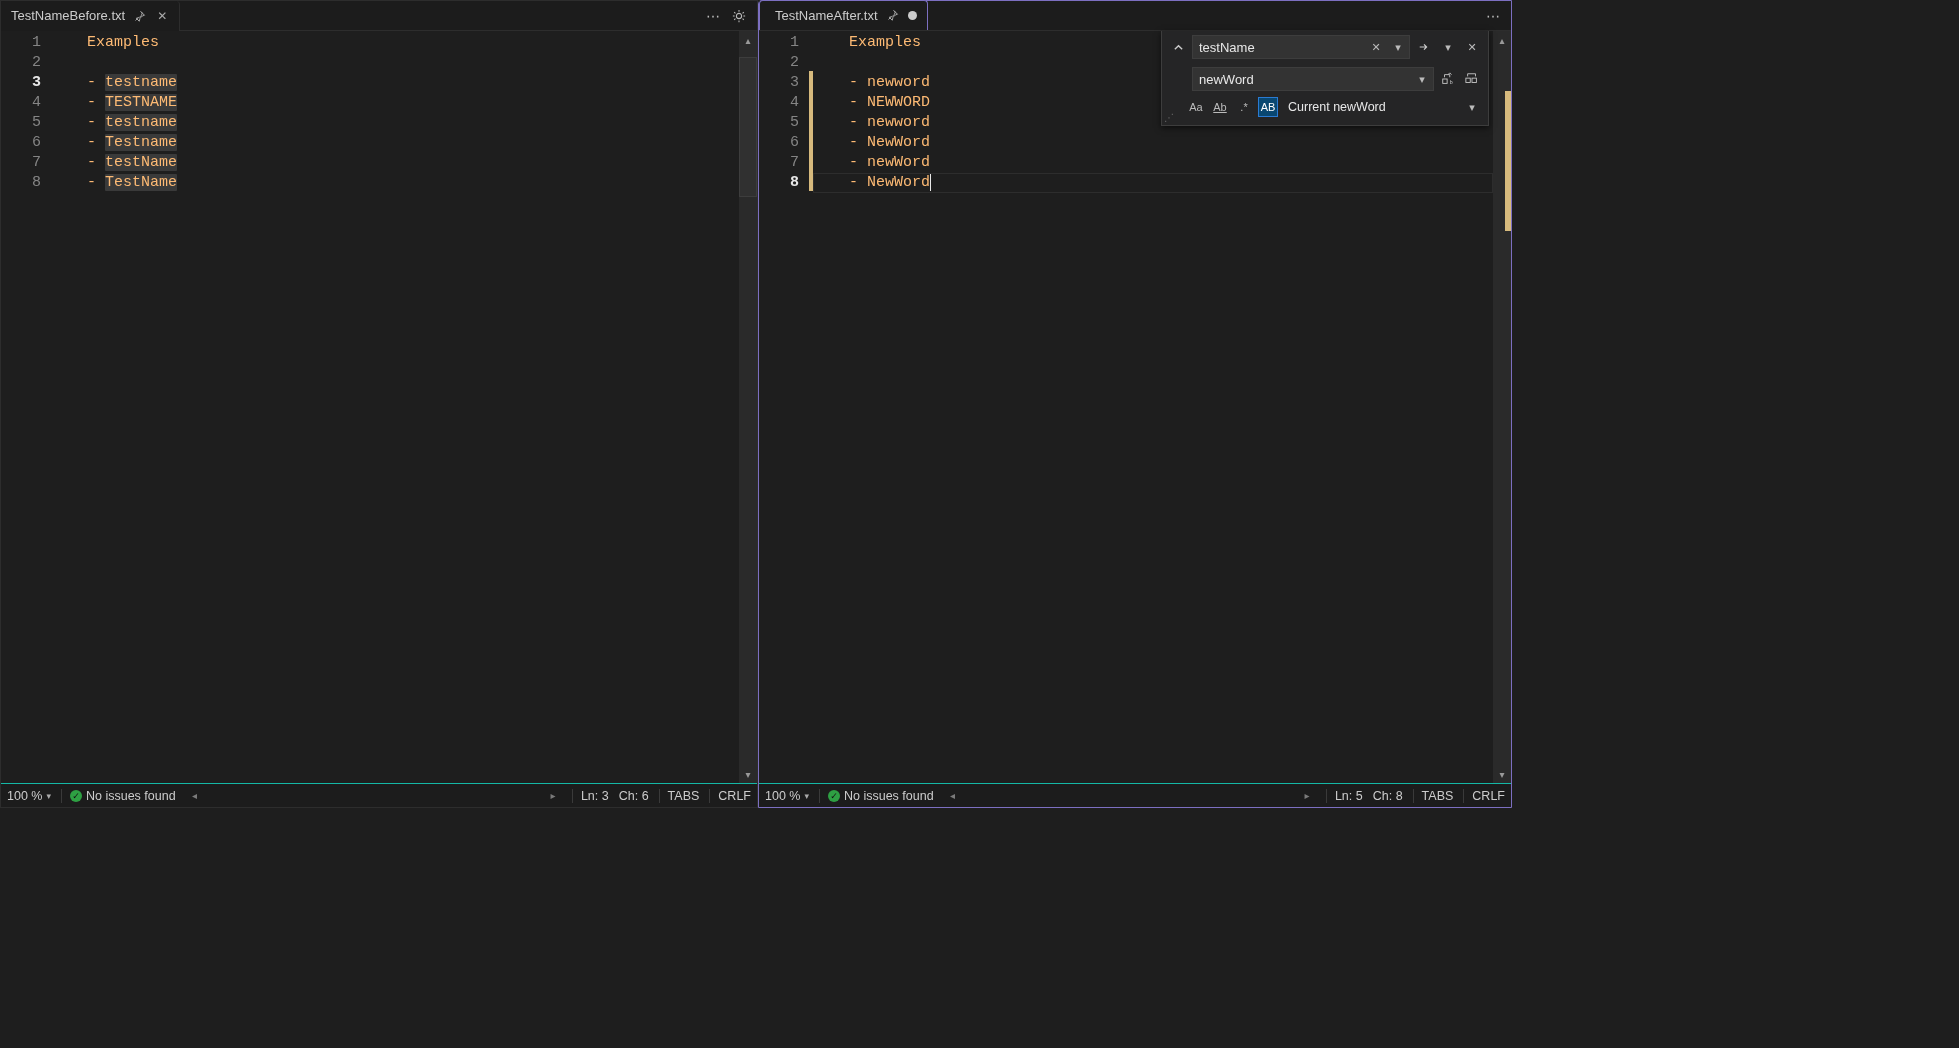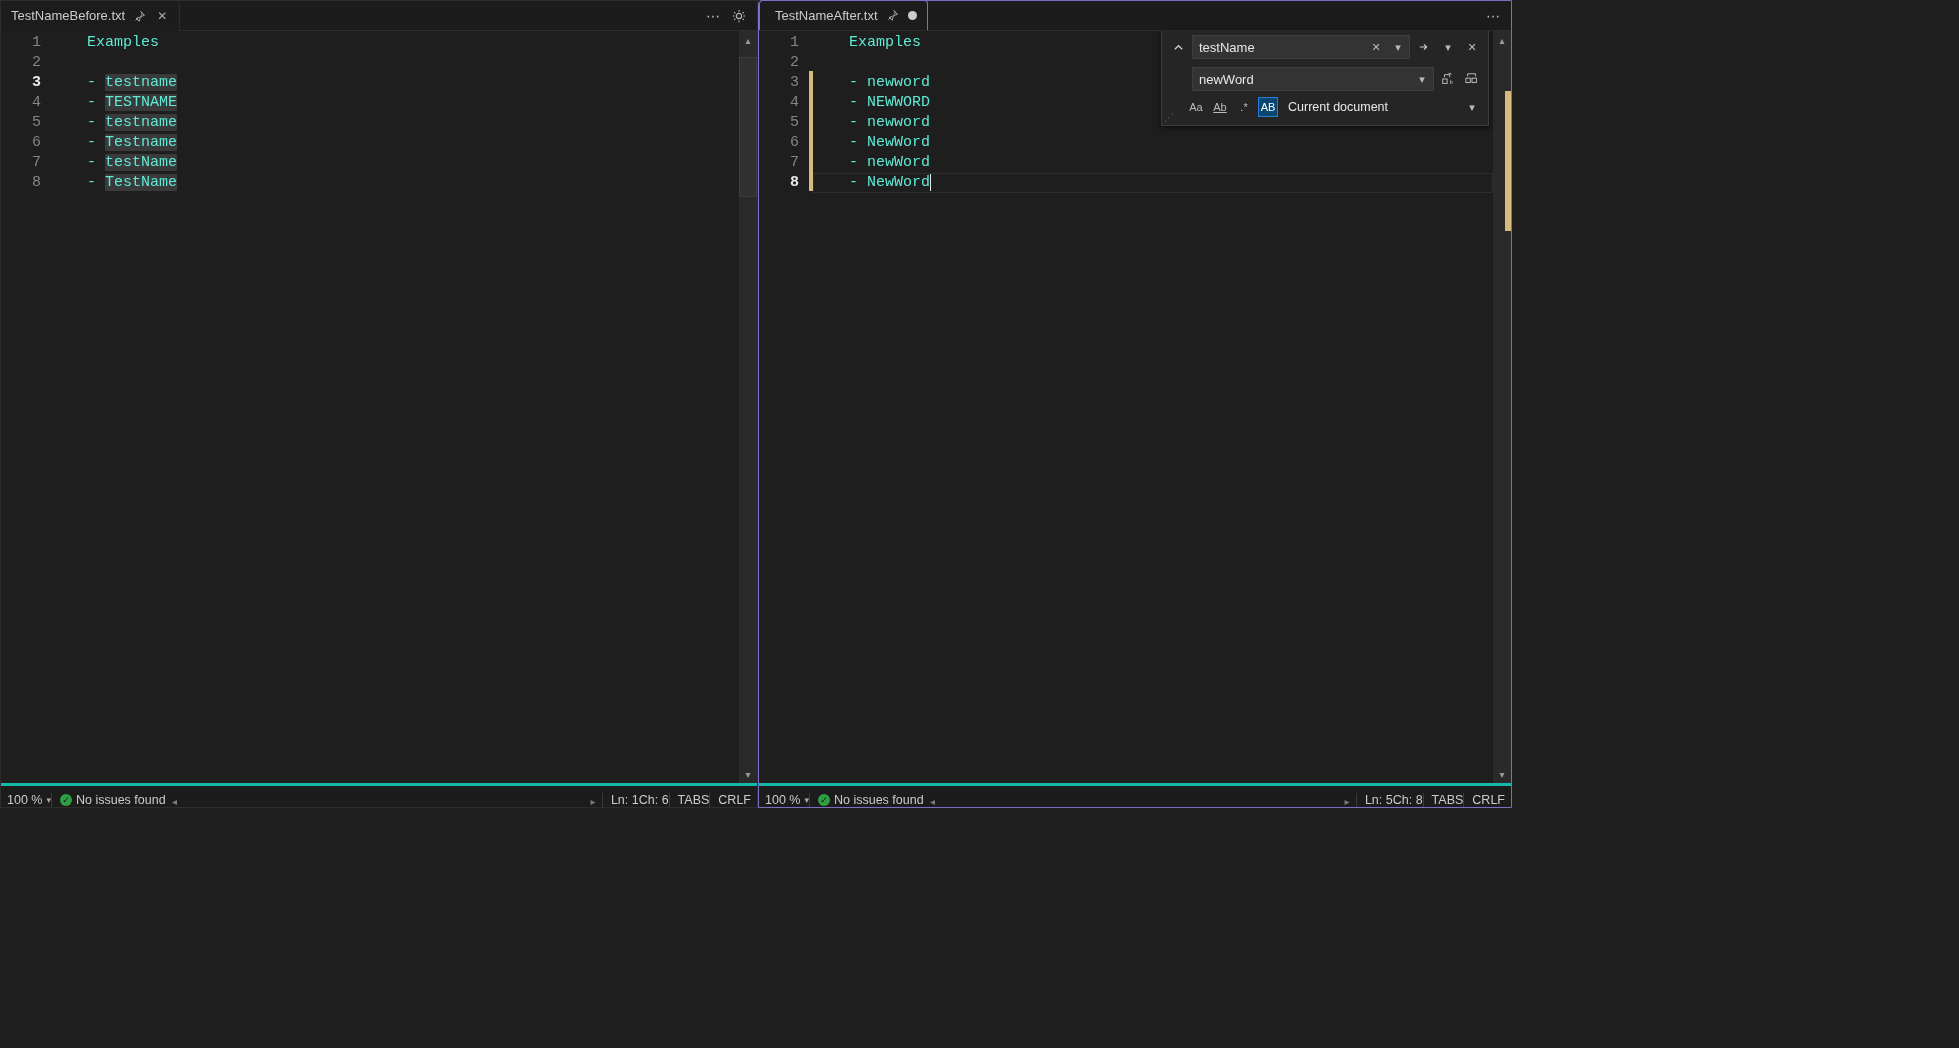--- a/index.html
+++ b/index.html
@@ -22,35 +22,35 @@
   .tabbar-icon { width: 20px; height: 20px; display: inline-flex; align-items: center; justify-content: center; color: #bbbbbb; font-size: 14px; }
 
   
   .editor-wrap { display: flex; flex: 1; position: relative; background: #1e1e1e; }
   .gutter { width: 50px; background: #1e1e1e; text-align: right; padding-right: 10px; font-family: Consolas, 'Courier New', monospace; font-size: 15px; color: #858585; padding-top: 2px; }
   .gutter .ln { height: 20px; line-height: 20px; }
   .gutter .ln.current { color: #e8e8e8; font-weight: 600; }
   .changebar { width: 4px; background: transparent; }
   .changebar .mark { height: 20px; }
   .changebar .mark.changed { background: #d7ba7d; }
-  .code { flex: 1; font-family: Consolas, 'Courier New', monospace; font-size: 15px; color: #5eead4; padding-top: 2px; position: relative; }
+  .code { flex: 1; font-family: Consolas, 'Courier New', monospace; font-size: 15px; color: #fdba74; padding-top: 2px; position: relative; }
   .code .line { height: 20px; line-height: 20px; white-space: pre; padding-left: 36px; }
   .sel { background: #3a3a3a; border-radius: 1px; }
   .code .line.cursor-line { background: #2a2a2a1a; box-shadow: inset 0 0 0 1px #2d2d2d; }
   .cursor { display: inline-block; width: 1px; height: 17px; background: #e8e8e8; vertical-align: text-bottom; }
 
   
   .vscroll { width: 18px; background: #2a2a2a; display: flex; flex-direction: column; align-items: center; position: relative; }
   .vscroll .arrow { height: 18px; width: 100%; display:flex; align-items:center; justify-content:center; color:#999; font-size:10px; }
   .vscroll .track { flex:1; width:100%; position:relative; }
   .vscroll .viewport-indicator { position:absolute; top:8px; left:0; right:0; height:140px; background: rgba(255,255,255,0.03); border:1px solid #3d3d3d; }
   .split-icon { position:absolute; top:6px; right:2px; color:#bbb; font-size:12px; }
 
   
-  .statusbar { display: flex; align-items: flex-end; height: 24px; background: #1c1c1c; border-top: 3px solid #14b8a6; font-size: 12.5px; color: #cccccc; padding: 0 6px; }
+  .statusbar { display: flex; align-items: center; height: 24px; background: #1c1c1c; border-top: 1px solid #14b8a6; font-size: 12.5px; color: #cccccc; padding: 0 6px; gap: 10px; }
   .statusbar .seg { display:flex; align-items:center; gap:4px; }
   .statusbar .seg.sep { border-left: 1px solid #3a3a3a; padding-left: 8px; }
   .statusbar .issues-icon { width:12px; height:12px; border-radius:50%; background:#2ea043; display:inline-flex; align-items:center; justify-content:center; color:#111; font-size:9px; }
   .statusbar .hscroll { flex:1; display:flex; align-items:center; justify-content:center; position:relative; }
   .statusbar .hscroll .btn { width:18px; text-align:center; color:#7a7a7a; font-size:10px; }
   .statusbar .hscroll .track { flex:1; height:10px; background:#1c1c1c; }
   .chev { font-size:9px; color:#aaa; }
 
   
   .find-panel { position: absolute; top: 0; right: 22px; width: 328px; background: #252526; border: 1px solid #3d3d3d; border-top:none; box-shadow: 0 2px 6px rgba(0,0,0,0.6); z-index: 20; padding-bottom: 4px; }
@@ -140,21 +140,21 @@
         </div>
       <div class="seg sep">
           <span class="issues-icon">✓</span>
           <span>No issues found</span>
         </div>
       <div class="hscroll">
         <span class="btn">◂</span>
         <div class="track"></div>
         <span class="btn">▸</span>
       </div>
-      <div class="seg sep">Ln: 1</div>
+      <div class="seg sep">Ln: 3</div>
       <div class="seg">Ch: 6</div>
       <div class="seg sep">TABS</div>
       <div class="seg sep">CRLF</div>
     </div>
   </div>
 
   <div class="pane pane-right active">
     <div class="tabbar">
       <div class="tab">
         <span class="tab-title">TestNameAfter.txt</span>
@@ -228,21 +228,21 @@
         </div>
         <div class="find-options-row">
           <span class="resize-grip">⋰</span>
           <span style="width:14px"></span>
           <span class="small-icon">Aa</span>
           <span class="small-icon">
               <span style="text-decoration:underline">Ab</span>
             </span>
           <span class="small-icon">.*</span>
           <span class="small-icon active">AB</span>
-          <span class="find-text-btn" style="flex:1; padding-left:6px">Current document</span>
+          <span class="find-text-btn" style="flex:1; padding-left:6px">Current newWord</span>
           <span class="small-icon">▾</span>
         </div>
       </div>
 
       <div class="gutter">
         <div class="ln">1</div>
         <div class="ln">2</div>
         <div class="ln">3</div>
         <div class="ln">4</div>
         <div class="ln">5</div>

